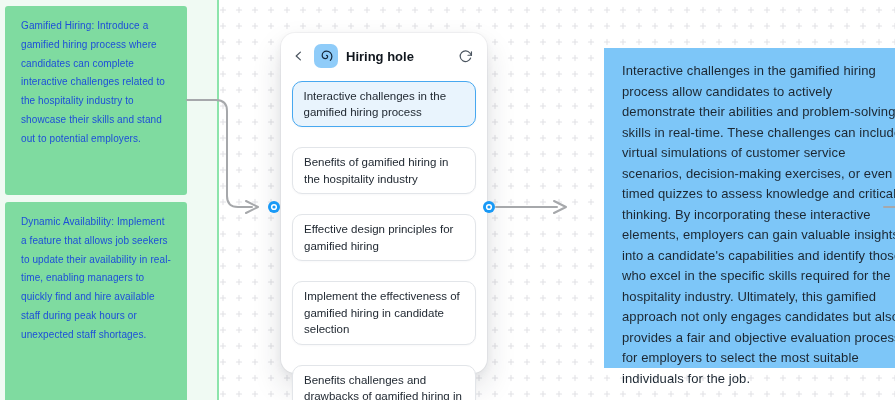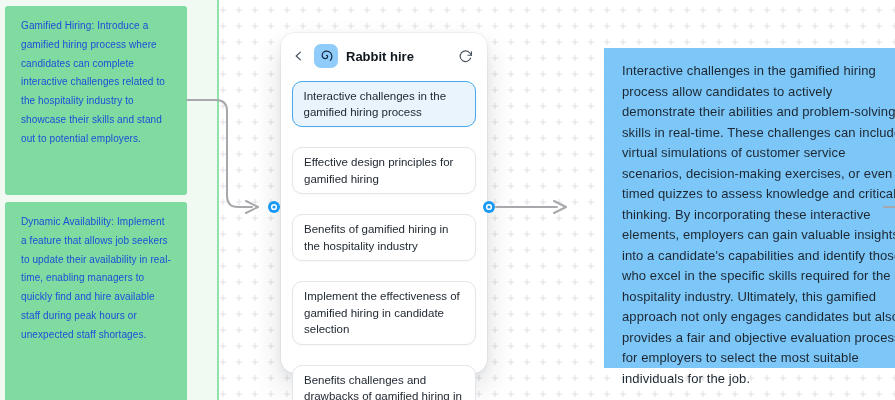--- a/index.html
+++ b/index.html
@@ -125,32 +125,32 @@
       <span class="rh-back">
         <svg width="14" height="14" viewBox="0 0 20 20" fill="none">
           <polyline points="12 4.5 6 10 12 15.5" stroke="#4b5560" stroke-width="1.8" stroke-linecap="round" stroke-linejoin="round"></polyline>
         </svg>
       </span>
       <span class="rh-app-icon">
         <svg width="17" height="17" viewBox="0 0 24 24" fill="none">
           <path d="M12 12 m0 -1.6 a1.6 1.6 0 0 1 1.6 1.6 a3.1 3.1 0 0 1 -3.1 3.1 a4.6 4.6 0 0 1 -4.6 -4.6 a6.1 6.1 0 0 1 6.1 -6.1 a7.6 7.6 0 0 1 7.6 7.6 a7.9 7.9 0 0 1 -2.2 5.5" stroke="#15283c" stroke-width="1.7" stroke-linecap="round"></path>
         </svg>
       </span>
-      <span class="rh-title">Rabbit hire</span>
+      <span class="rh-title">Hiring hole</span>
       <span class="rh-refresh">
         <svg width="15" height="15" viewBox="0 0 24 24" fill="none">
           <polyline points="21.5 4.5 21.5 10 16 10" stroke="#4b5560" stroke-width="1.9" stroke-linecap="round" stroke-linejoin="round"></polyline>
           <path d="M20.2 14.5 a8.6 8.6 0 1 1 -1.2 -8.1 L21.5 10" stroke="#4b5560" stroke-width="1.9" stroke-linecap="round" stroke-linejoin="round"></path>
         </svg>
       </span>
     </div>
     <div class="rh-list">
       <div class="rh-item selected">Interactive challenges in the gamified hiring process</div>
+      <div class="rh-item">Benefits of gamified hiring in the hospitality industry</div>
       <div class="rh-item">Effective design principles for gamified hiring</div>
-      <div class="rh-item">Benefits of gamified hiring in the hospitality industry</div>
       <div class="rh-item">Implement the effectiveness of gamified hiring in candidate selection</div>
       <div class="rh-item">Benefits challenges and drawbacks of gamified hiring in the hospitality industry</div>
     </div>
   </div>
 
   <div class="answer-note">
     <span>Interactive challenges in the gamified hiring process allow candidates to actively demonstrate their abilities and problem-solving skills in real-time. These challenges can include virtual simulations of customer service scenarios, decision-making exercises, or even timed quizzes to assess knowledge and critical thinking. By incorporating these interactive elements, employers can gain valuable insights into a candidate's capabilities and identify those who excel in the specific skills required for the hospitality industry. Ultimately, this gamified approach not only engages candidates but also provides a fair and objective evaluation process for employers to select the most suitable individuals for the job.</span>
   </div>
 
   <svg class="connector-layer" aria-hidden="true">

